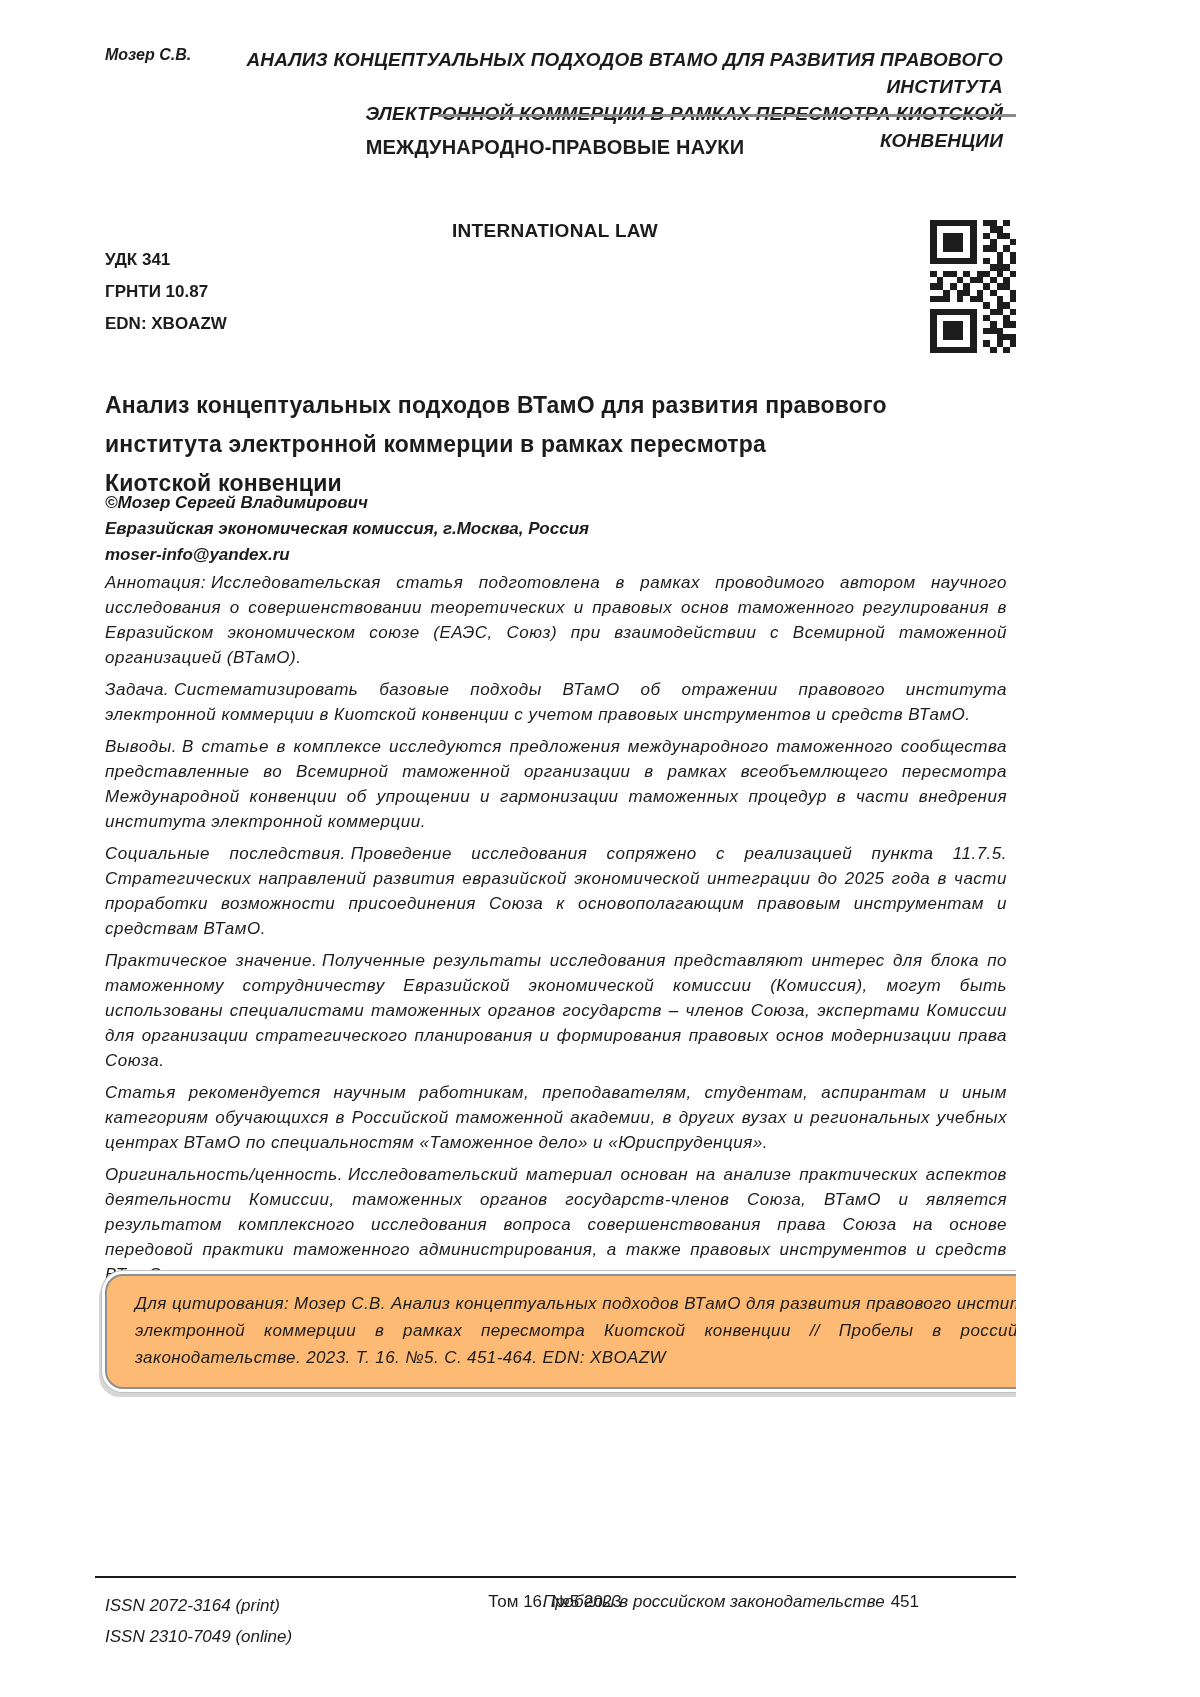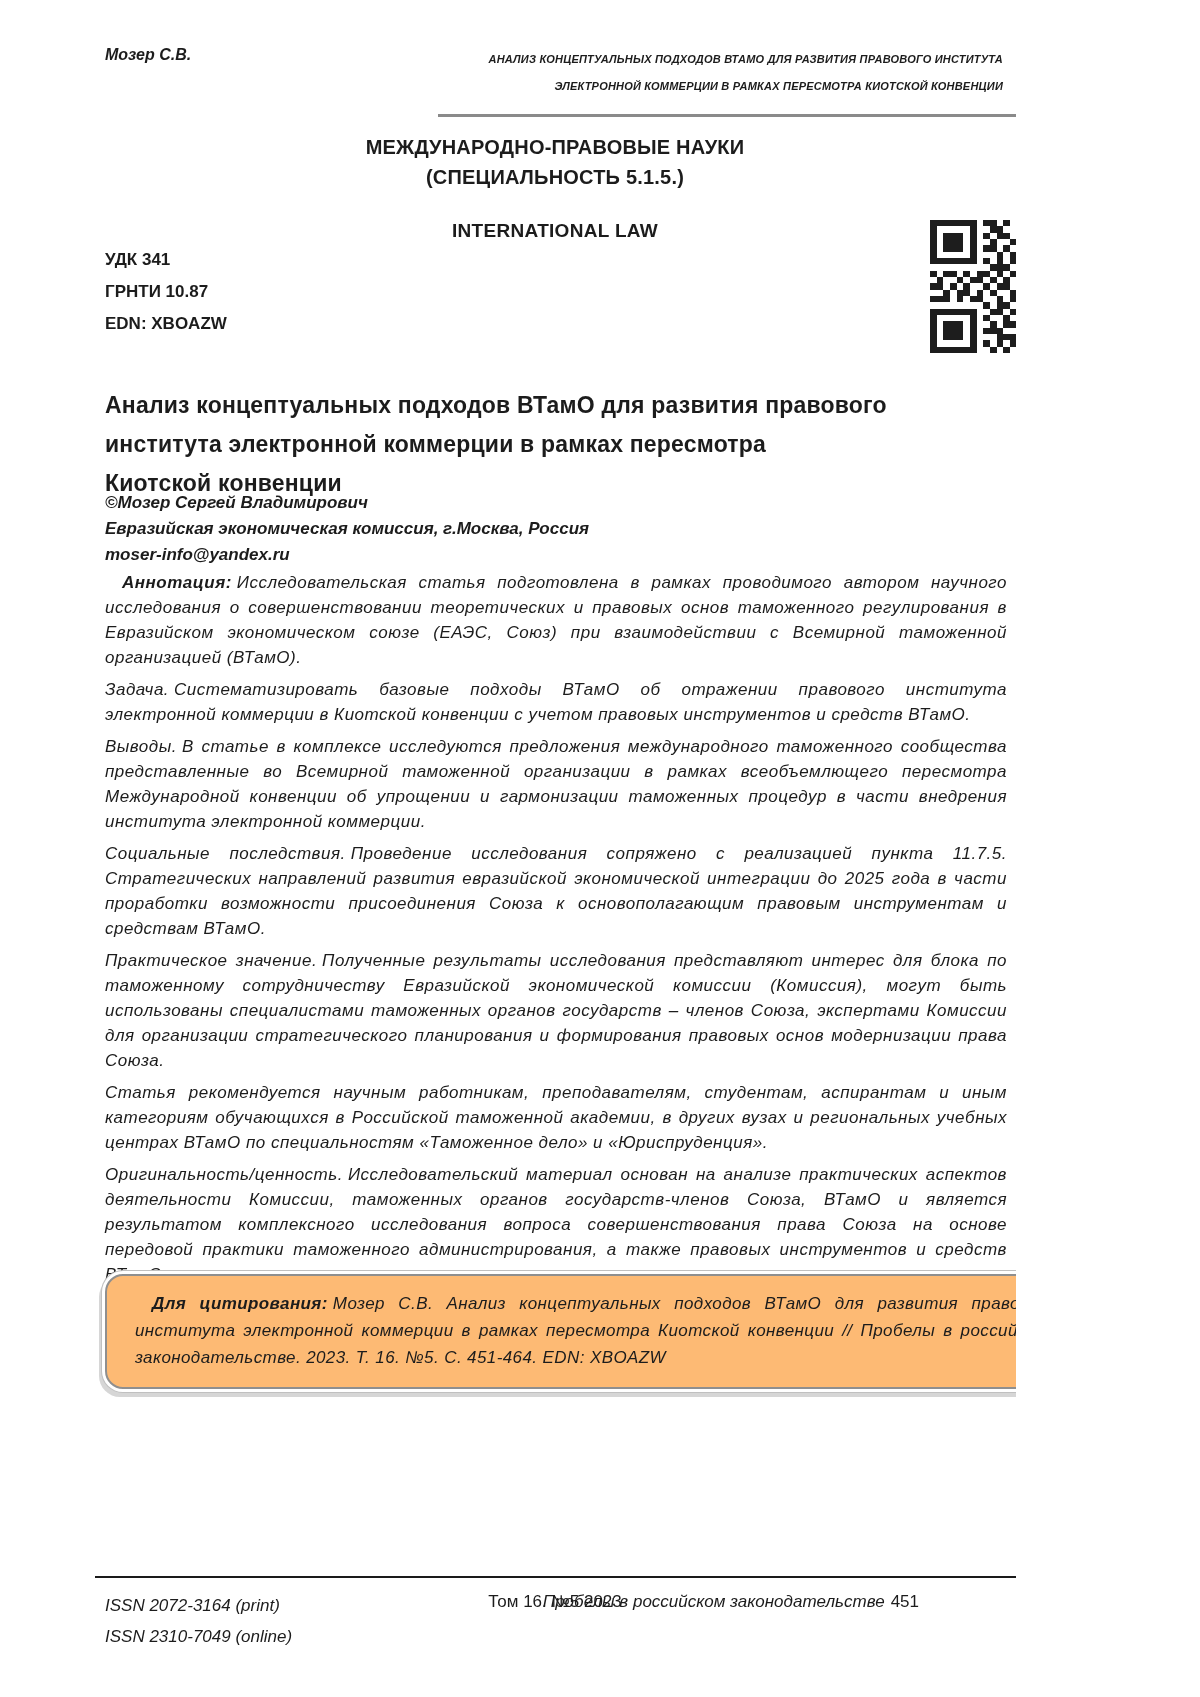--- a/index.html
+++ b/index.html
@@ -3,21 +3,21 @@
 <meta charset="utf-8">
 <style>
   html,body{margin:0;padding:0;background:#ffffff;}
   .page{
     position:relative;width:1016px;height:1697px;background:#ffffff;
     font-family:"Liberation Sans",sans-serif;color:#1c1c1c;overflow:hidden;
   }
   
   .rh-author{position:absolute;left:105px;top:46px;font-size:16px;font-weight:bold;font-style:italic;}
   .rh-title{position:absolute;left:238px;top:46px;width:765px;text-align:right;
-    font-size:11px;font-weight:bold;font-style:italic;line-height:27px;letter-spacing:.2px;}
+    font-size:19px;font-weight:bold;font-style:italic;line-height:27px;letter-spacing:.2px;}
   .rule-top{position:absolute;left:438px;top:114px;width:734px;height:3px;background:#8a8a8a;}
   .vline-top{position:absolute;left:1118px;top:76px;width:2px;height:166px;background:#6e6e6e;}
   .vline-bottom{position:absolute;left:1112px;top:1425px;width:2px;height:203px;background:#2e2e2e;}
   
   .section-heading{position:absolute;left:105px;top:132px;width:900px;text-align:center;
     font-size:20px;font-weight:bold;line-height:30px;letter-spacing:.2px;}
   .section-heading-en{position:absolute;left:105px;top:220px;width:900px;text-align:center;
     font-size:19px;font-weight:bold;letter-spacing:.3px;}
   
   .meta-line{position:absolute;left:105px;font-size:17px;font-weight:bold;}
@@ -32,21 +32,21 @@
     font-size:23px;font-weight:bold;line-height:39px;letter-spacing:.2px;}
   
   .author-block{position:absolute;left:105px;top:490px;font-size:17px;font-weight:bold;
     font-style:italic;line-height:26px;}
   
   .abstract{position:absolute;left:105px;top:570px;width:902px;
     font-size:17px;font-style:italic;line-height:25px;letter-spacing:.5px;text-align:justify;}
   .abstract p{margin:0 0 7px 0;}
   .lead{margin-right:5px;margin-top:32px;}
   .lead:empty{margin-right:0;}
-  .lead-bold{font-weight:bold;margin-right:5px;margin-left:17px;}
+  .lead-bold{font-weight:normal;margin-right:5px;}
   .keywords{margin-top:14px;}
   
   .citation-box{position:absolute;left:105px;top:1274px;width:980px;box-sizing:border-box;
     padding:14px 26px 16px 28px;background:#fdba74;border:2px solid #8f8f8f;border-radius:18px;
     box-shadow:0 0 0 3px #ffffff,0 0 0 4px #c0c0c0,-3px 5px 0 3px #d6d6d6;
     font-size:17px;font-style:italic;line-height:27px;letter-spacing:.4px;text-align:justify;}
   
   .footer-rule{position:absolute;left:95px;top:1576px;width:1017px;height:2px;background:#1a1a1a;}
   .footer-issn{position:absolute;left:105px;top:1590px;font-size:17px;font-style:italic;line-height:31px;}
   .footer-volume{position:absolute;left:105px;top:1592px;width:900px;text-align:center;
@@ -64,21 +64,20 @@
   <div class="rh-author">Мозер С.В.</div>
   <div class="rh-title">
     <div>АНАЛИЗ КОНЦЕПТУАЛЬНЫХ ПОДХОДОВ ВТАМО ДЛЯ РАЗВИТИЯ ПРАВОВОГО ИНСТИТУТА</div>
     <div>ЭЛЕКТРОННОЙ КОММЕРЦИИ В РАМКАХ ПЕРЕСМОТРА КИОТСКОЙ КОНВЕНЦИИ</div>
   </div>
   <div class="rule-top"></div>
   <div class="vline-top"></div>
 
   <div class="section-heading">
     <div>МЕЖДУНАРОДНО-ПРАВОВЫЕ НАУКИ</div>
-    <div>(СПЕЦИАЛЬНОСТЬ 5.1.5.)</div>
   </div>
   <div class="section-heading-en">INTERNATIONAL LAW</div>
 
   <div class="meta-line meta-udk">УДК 341</div>
   <div class="meta-line meta-grnti">ГРНТИ 10.87</div>
   <div class="meta-line meta-edn">EDN: XBOAZW</div>
 
   <div class="qr" id="qr">
       <i class="b"></i>
       <i class="b"></i>

